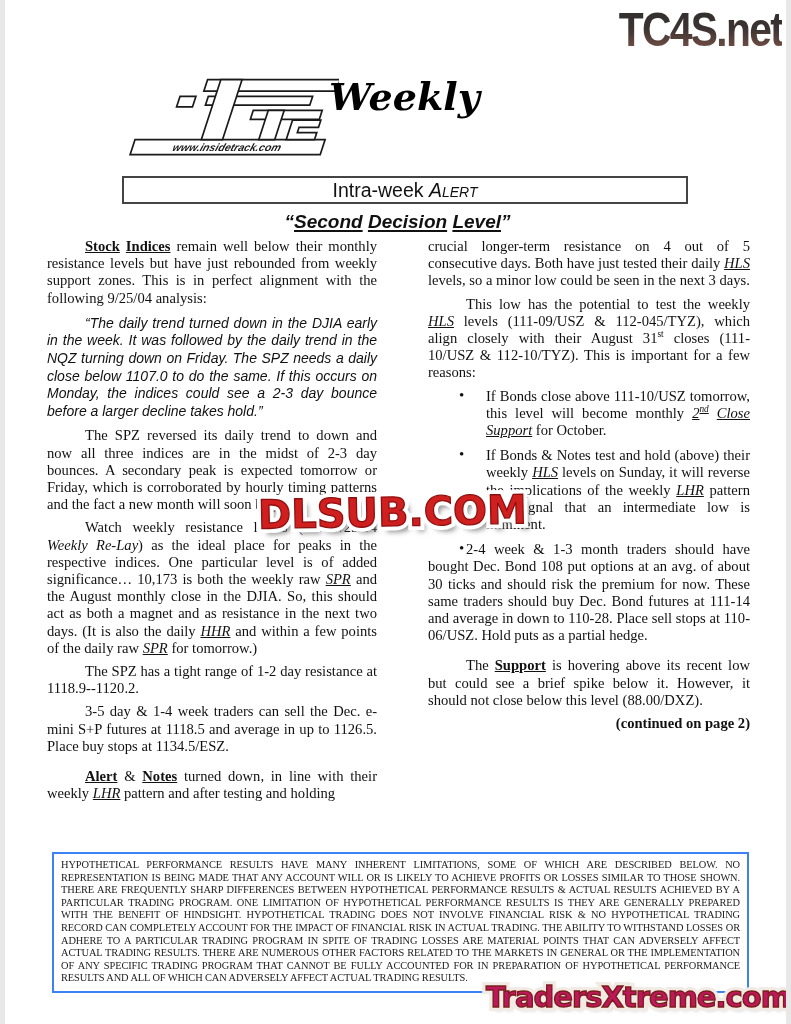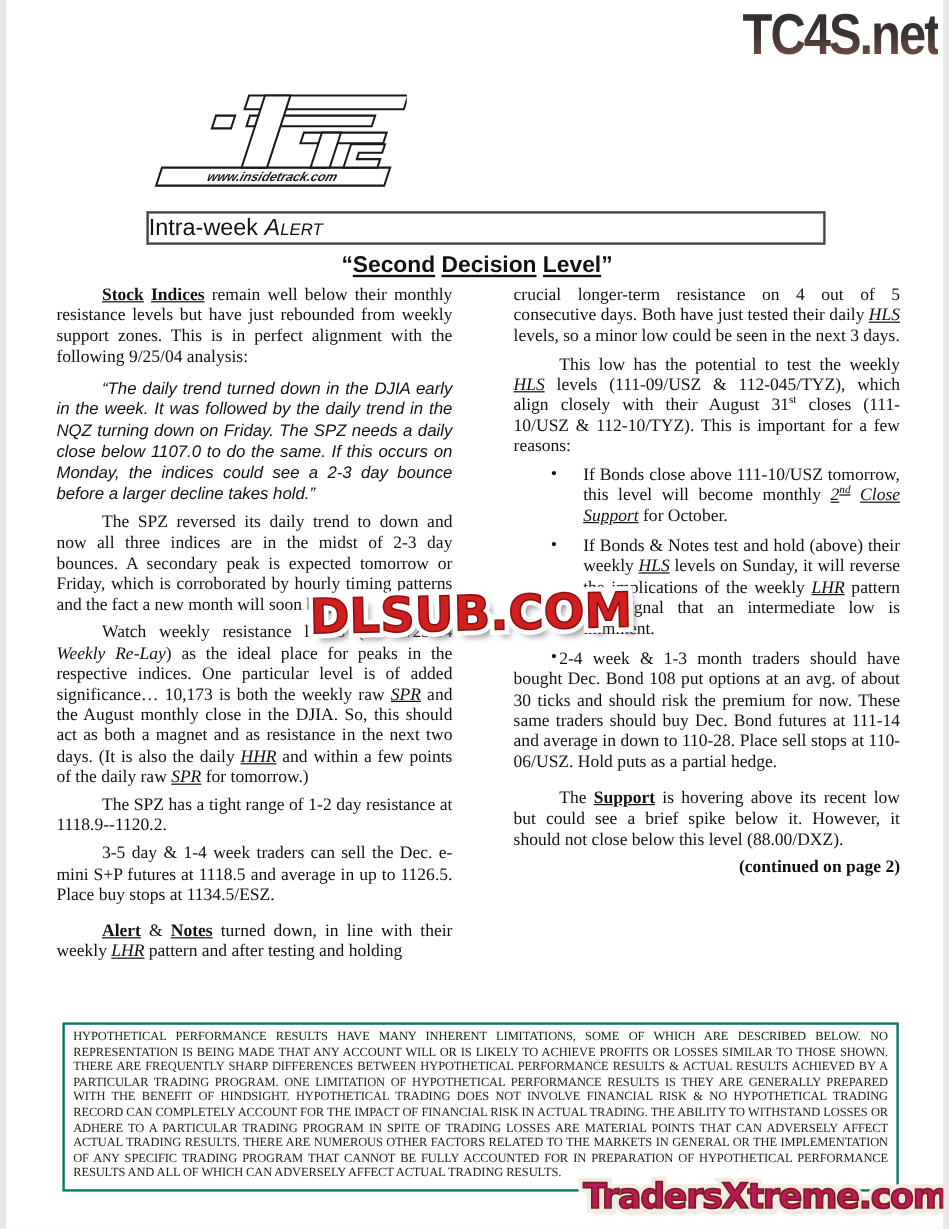--- a/index.html
+++ b/index.html
@@ -24,29 +24,29 @@
     position:absolute;left:324px;top:78px;
     font-family:"DejaVu Serif",serif;font-weight:700;font-style:italic;
     font-size:38px;line-height:.98;color:#000;white-space:nowrap;
   }
   .wordmark .l2{margin-left:18px;}
   .wordmark .tm{font-size:10px;font-style:normal;vertical-align:6px;letter-spacing:0;}
   
   .alert-box{
     position:absolute;left:117px;top:176px;width:566px;height:28px;
     border:2px solid #444;box-sizing:border-box;
-    display:flex;align-items:center;
+    display:flex;align-items:center;justify-content:center;
     font-family:"Liberation Sans",sans-serif;font-size:19.5px;color:#111;
     white-space:pre;
   }
   .alert-box .sc{font-style:italic;font-variant:small-caps;}
   
   .headline{
     position:absolute;left:40px;top:211px;width:705px;text-align:center;
-    font-family:"Liberation Sans",sans-serif;font-weight:700;
+    font-family:"Liberation Sans",sans-serif;font-weight:700;font-style:italic;
     font-size:19px;color:#111;
   }
   .headline .w{text-decoration:underline;text-decoration-thickness:2px;text-underline-offset:2px;}
   
   .cols{position:absolute;left:42px;top:238px;width:703px;display:flex;}
   .col{width:330px;text-align:justify;font-size:14.6px;line-height:17.2px;}
   .col.right{width:322px;margin-left:51px;}
   .para{margin:0 0 6px 0;}
   .ind{text-indent:38px;}
   .sp-lg{margin-top:13px;}
@@ -57,21 +57,21 @@
   .bullet{position:relative;padding-left:58px;margin:0 0 8px 0;}
   .bullet .dot{position:absolute;left:31px;top:-1px;font-size:15px;}
   .continued{ text-align:right;font-weight:700;margin-top:2px;}
   .f-b{font-weight:700;}
   .f-u{text-decoration:underline;}
   .f-i{font-style:italic;}
   .f-s{vertical-align:super;font-size:64%;line-height:0;}
   
   .disclaimer{
     position:absolute;left:47px;top:852px;width:697px;box-sizing:border-box;
-    border:2px solid #0f766e;padding:5px 7px 6px 7px;
+    border:2px solid #3b82f6;padding:5px 7px 6px 7px;
     font-family:"Liberation Serif",serif;font-size:10.4px;line-height:12.6px;
     text-align:justify;color:#222;letter-spacing:-.1px;
   }
   
   .outlined{position:relative;display:inline-block;white-space:nowrap;
     font-family:"DejaVu Sans",sans-serif;font-weight:700;z-index:5;}
   .outlined::before{
     content:attr(data-text);position:absolute;left:0;top:0;z-index:-1;
     color:#c62020;
   }
@@ -108,20 +108,21 @@
       <rect x="60" y="23" width="18" height="12"></rect>
       <rect x="100" y="4" width="24" height="68"></rect>
       <rect x="148" y="39" width="78" height="10"></rect>
       <rect x="165" y="39" width="18" height="33"></rect>
       <path d="M228,50 L196,50 L196,72 L228,72 L228,64 L206,64 L206,58 L228,58 Z"></path>
       <text x="132" y="85" font-size="12" font-style="italic" font-weight="bold" text-anchor="middle" fill="#1a1a1a" stroke="none" font-family="Liberation Sans, sans-serif">www.insidetrack.com</text>
     </g>
   </svg>
 
   <div class="wordmark">
+    <div>Weekly</div>
   </div>
 
   <div class="alert-box"><span>Intra-week </span><span class="sc">Alert</span></div>
 
   <div class="headline"><span>“</span><span class="w">Second</span> <span class="w">Decision</span> <span class="w">Level</span><span>”</span></div>
 
   <div class="cols">
     <div class="col">
       <p class="para ind"><span class="f-b f-u">Stock</span><span> </span><span class="f-b f-u">Indices</span><span> remain well below their monthly resistance levels but have just rebounded from weekly support zones.  This is in perfect alignment with the following 9/25/04 analysis:</span></p>
       <p class="para ind quote"><span>“The daily trend turned down in the DJIA early in the week.  It was followed by the daily trend in the NQZ turning down on Friday.  The SPZ needs a daily close below 1107.0 to do the same.  If this occurs on Monday, the indices could see a 2-3 day bounce before a larger decline takes hold.”</span></p>

